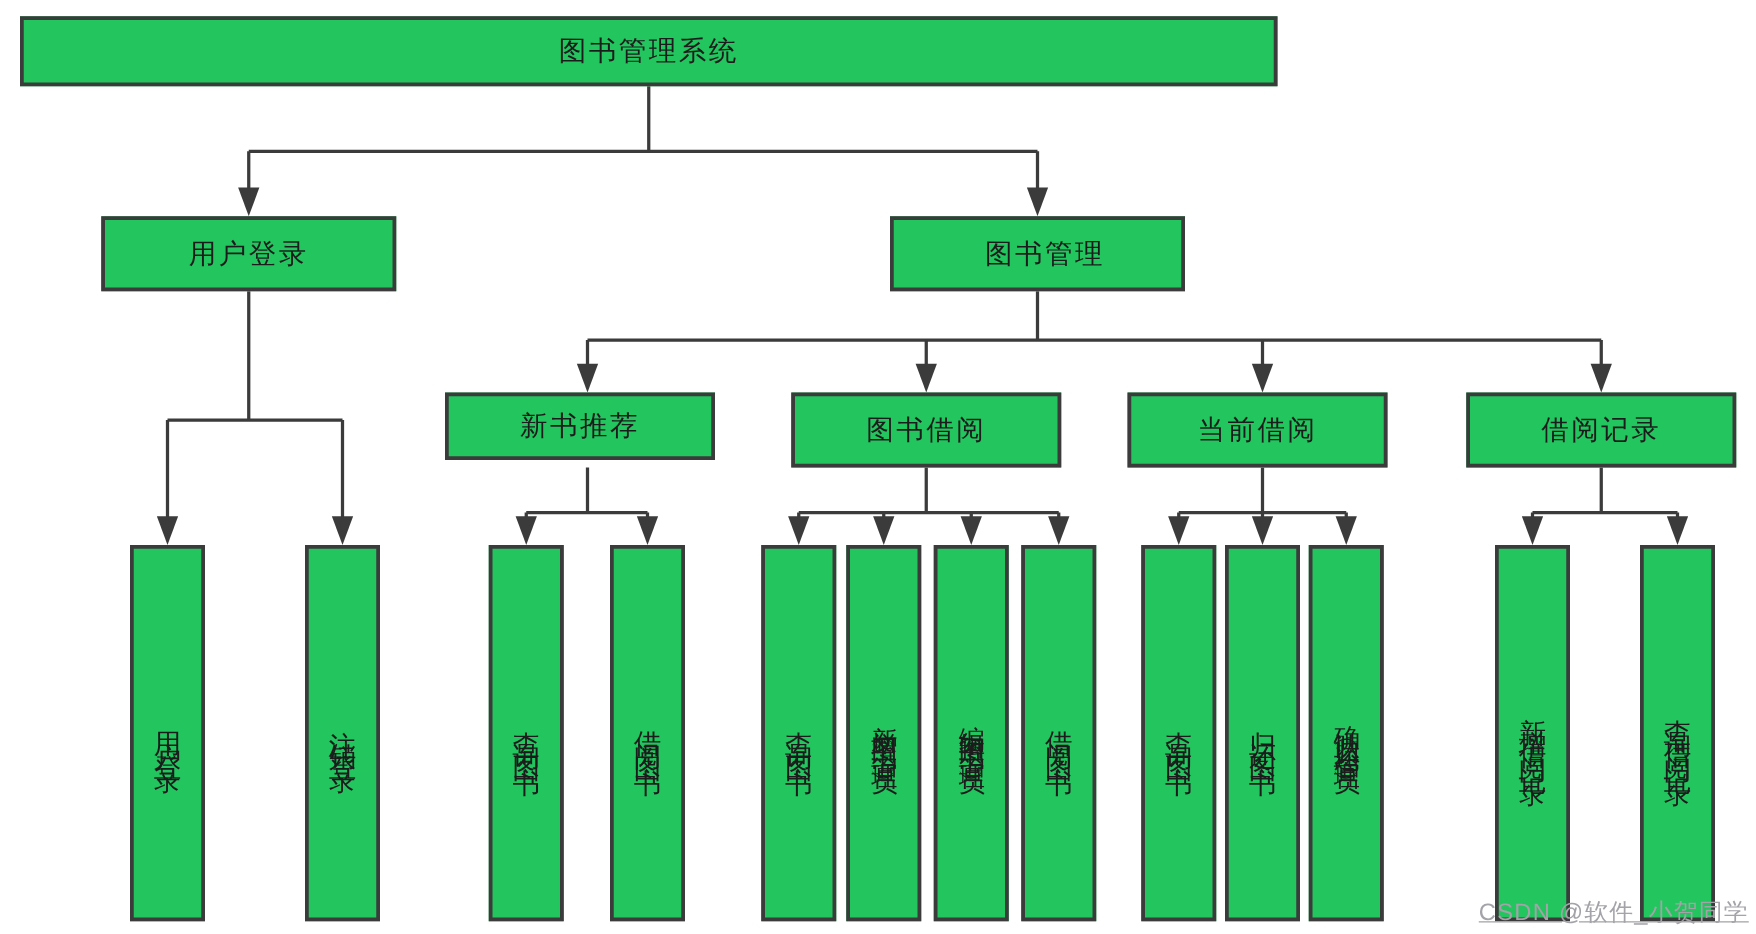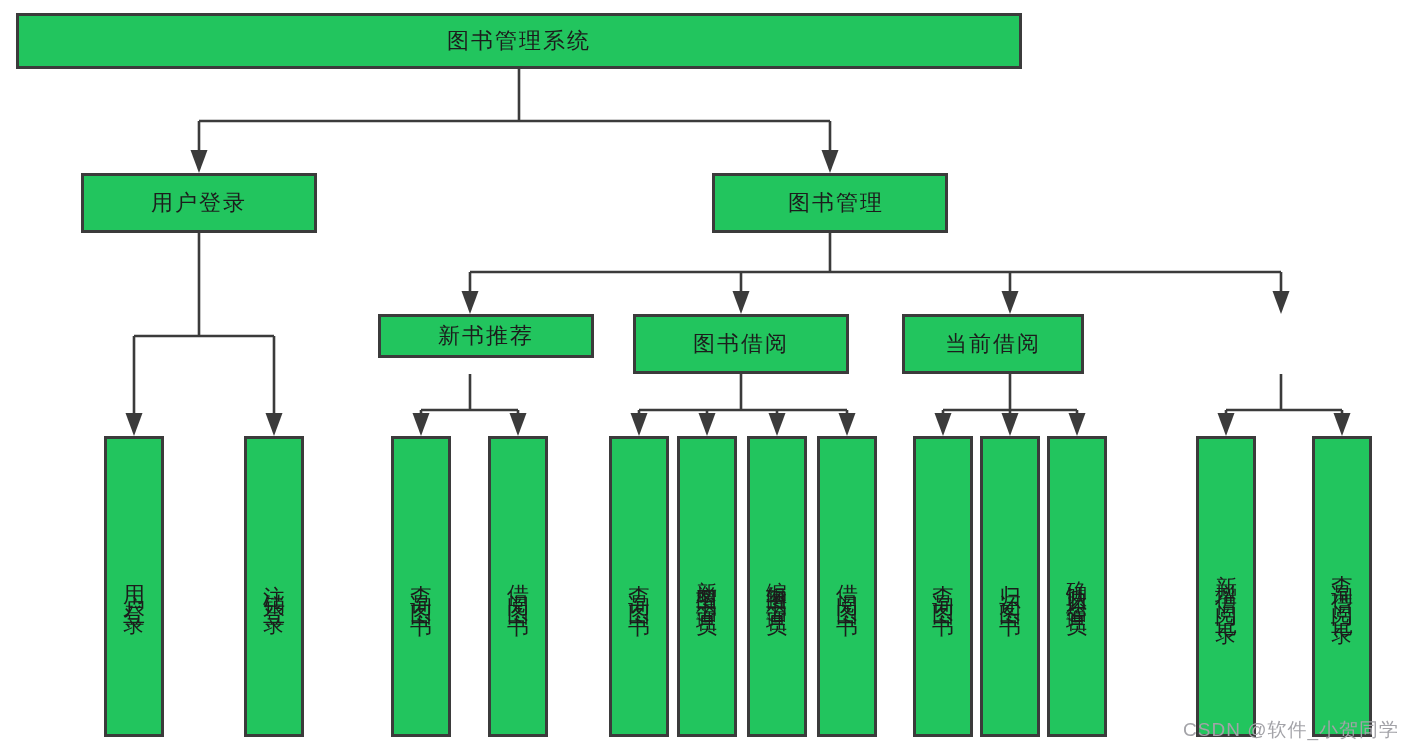--- a/index.html
+++ b/index.html
@@ -52,20 +52,21 @@
     font-size:21px;
   }
   #watermark{
     position:absolute;
     right:6px;
     bottom:4px;
     z-index:3;
     color:var(--wm);
     font-size:19px;
     letter-spacing:1px;
+    text-decoration:underline;
   }
 </style>
 </head>
 <body>
 
 <div id="canvas">
   <svg id="connector-layer" xmlns="http://www.w3.org/2000/svg">
       <path d="M519 69 V121 M199 121 H830 M199 121 V153 M830 121 V153 M199 233 V336 M134 336 H274 M134 336 V416 M274 336 V416 M830 233 V272 M470 272 H1281 M470 272 V294 M741 272 V294 M1010 272 V294 M1281 272 V294 M470 374 V410 M421 410 H518 M421 410 V416 M518 410 V416 M741 374 V410 M639 410 H847 M639 410 V416 M707 410 V416 M777 410 V416 M847 410 V416 M1010 374 V410 M943 410 H1077 M943 410 V416 M1010 410 V416 M1077 410 V416 M1281 374 V410 M1226 410 H1342 M1226 410 V416 M1342 410 V416" fill="none" stroke="#3b3b3b" stroke-width="2.6"></path>
       <polygon points="190.5,150 207.5,150 199,173" fill="#3b3b3b"></polygon>
       <polygon points="821.5,150 838.5,150 830,173" fill="#3b3b3b"></polygon>
@@ -90,28 +91,31 @@
   <div id="watermark">CSDN @软件_小贺同学</div>
 <div class="node" style="left: 16px; top: 13px; width: 1006px; height: 56px;">
       <span class="node-label">图书管理系统</span>
     </div>
     <div class="node" style="left: 81px; top: 173px; width: 236px; height: 60px;">
       <span class="node-label">用户登录</span>
     </div>
     <div class="node" style="left: 712px; top: 173px; width: 236px; height: 60px; padding-left: 12px;">
       <span class="node-label">图书管理</span>
     </div>
-    <div class="node" style="left: 378px; top: 314px; width: 216px; height: 44px;">
+    <div class="node" style="left: 356px; top: 314px; width: 216px; height: 54px;">
       <span class="node-label">新书推荐</span>
     </div>
     <div class="node" style="left: 633px; top: 314px; width: 216px; height: 60px;">
       <span class="node-label">图书借阅</span>
     </div>
-    <div class="node" style="left: 902px; top: 314px; width: 182px; height: 60px;">
+    <div class="node" style="left: 902px; top: 314px; width: 208px; height: 60px;">
       <span class="node-label">当前借阅</span>
+    </div>
+    <div class="node" style="left: 1173px; top: 314px; width: 216px; height: 60px;">
+      <span class="node-label">借阅记录</span>
     </div>
     <div class="node vert" style="left: 104px; top: 436px; width: 60px; height: 301px;">
       <span class="node-label">用户登录</span>
     </div>
     <div class="node vert" style="left: 244px; top: 436px; width: 60px; height: 301px;">
       <span class="node-label">注销登录</span>
     </div>
     <div class="node vert" style="left: 391px; top: 436px; width: 60px; height: 301px;">
       <span class="node-label">查询图书</span>
     </div>

